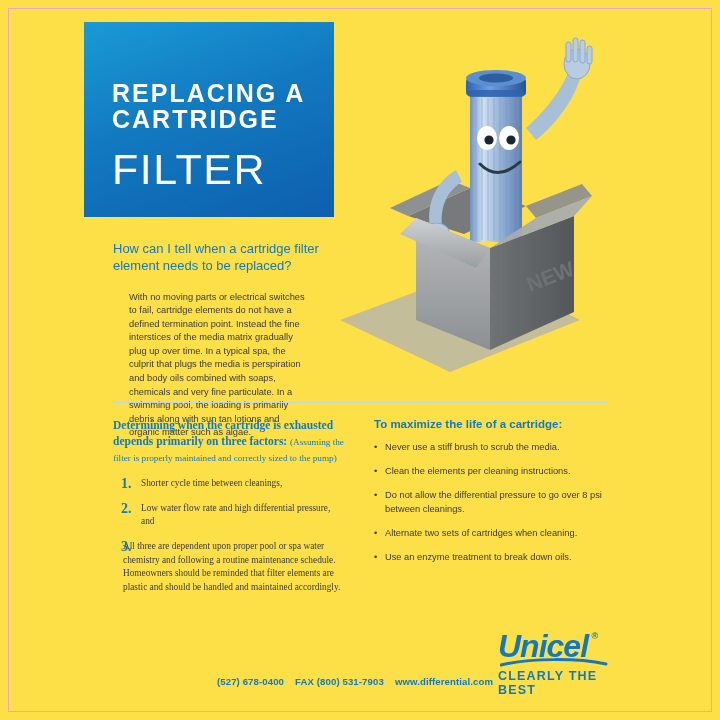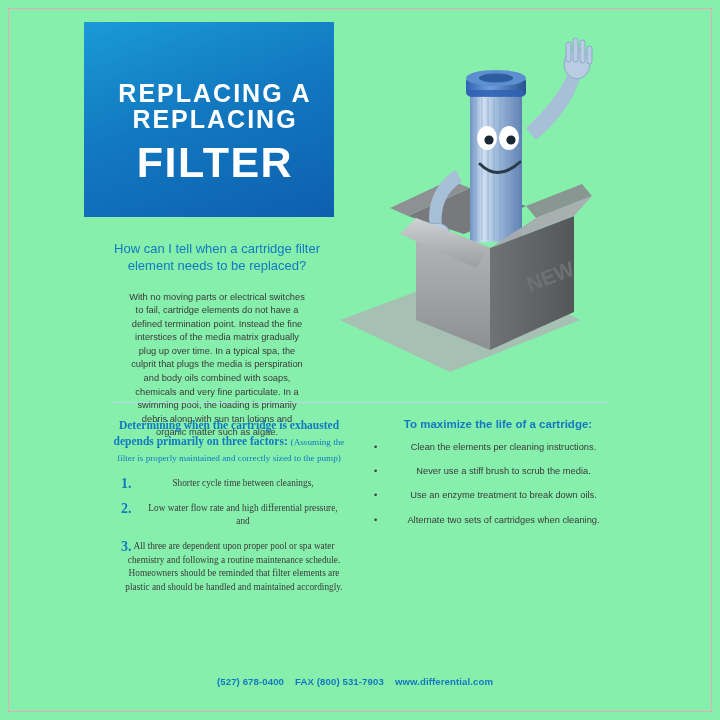--- a/index.html
+++ b/index.html
@@ -10,23 +10,22 @@
   body {
     width: 720px;
     height: 720px;
     font-family: "Liberation Sans", sans-serif;
     overflow: hidden;
   }
   .page {
     position: relative;
     width: 720px;
     height: 720px;
-    background: #86efac;
+    background: #fde047;
     box-sizing: border-box;
-    text-align: center;
   }
   
   .frame {
     position: absolute;
     left: 8px;
     top: 8px;
     right: 8px;
     bottom: 8px;
     border: 1px solid #e9a8c0;
     box-sizing: border-box;
@@ -52,24 +51,24 @@
   }
   .header-title .l1,
   .header-title .l2 {
     font-size: 25px;
     font-weight: bold;
     letter-spacing: 2.0px;
     display: block;
   }
   .header-title .l3 {
     font-size: 43px;
-    font-weight: bold;
+    font-weight: normal;
     letter-spacing: 1.5px;
     display: block;
-    margin-top: 7px;
+    margin-top: 14px;
   }
 
   
   .illustration {
     position: absolute;
     left: 330px;
     top: 20px;
     width: 290px;
     height: 375px;
   }
@@ -244,21 +243,21 @@
 </head>
 <body>
 
 <div class="page">
 
   <div class="frame"></div>
 
   <div class="header-block">
     <div class="header-title">
       <span class="l1">REPLACING A</span>
-      <span class="l2">REPLACING</span>
+      <span class="l2">CARTRIDGE</span>
       <span class="l3">FILTER</span>
     </div>
   </div>
 
   <div class="illustration">
     <svg width="290" height="375" viewBox="0 0 290 375">
       <defs>
         <linearGradient id="filtBody" x1="0" y1="0" x2="1" y2="0">
           <stop offset="0%" stop-color="#6f93c4"></stop>
           <stop offset="25%" stop-color="#cfe0f2"></stop>
@@ -363,30 +362,40 @@
       <li>
         <span class="num">3.</span>
       </li>
     </ul>
     <p class="closing">All three are dependent upon proper pool or spa water chemistry and following a routine maintenance schedule. Homeowners should be reminded that filter elements are plastic and should be handled and maintained accordingly.</p>
   </div>
 
   <div class="lower-right">
     <h3>To maximize the life of a cartridge:</h3>
     <ul class="bullets">
+      <li>Never use a stiff brush to scrub the media.</li>
       <li>Clean the elements per cleaning instructions.</li>
-      <li>Never use a stiff brush to scrub the media.</li>
+      <li>Do not allow the differential pressure to go over 8 psi between cleanings.</li>
+      <li>Alternate two sets of cartridges when cleaning.</li>
       <li>Use an enzyme treatment to break down oils.</li>
-      <li>Alternate two sets of cartridges when cleaning.</li>
     </ul>
   </div>
 
   <div class="footer-contact">
     <span>(527) 678-0400</span>
     &nbsp;&nbsp;
     <span>FAX</span>
     <span>(800) 531-7903</span>
     &nbsp;&nbsp;
     <span class="site">www.differential.com</span>
   </div>
 
+  <div class="logo">
+    <div class="logo-word">
+      <span>Unicel</span><span class="logo-reg">®</span>
+    </div>
+    <svg class="logo-swoosh" viewBox="0 0 108 9">
+      <path d="M1,7 C30,0 78,0 106,6" stroke="#1279c0" stroke-width="3" fill="none" stroke-linecap="round"></path>
+    </svg>
+    <div class="logo-tag">CLEARLY THE BEST</div>
+  </div>
 
 </div>
 
 </body></html>

